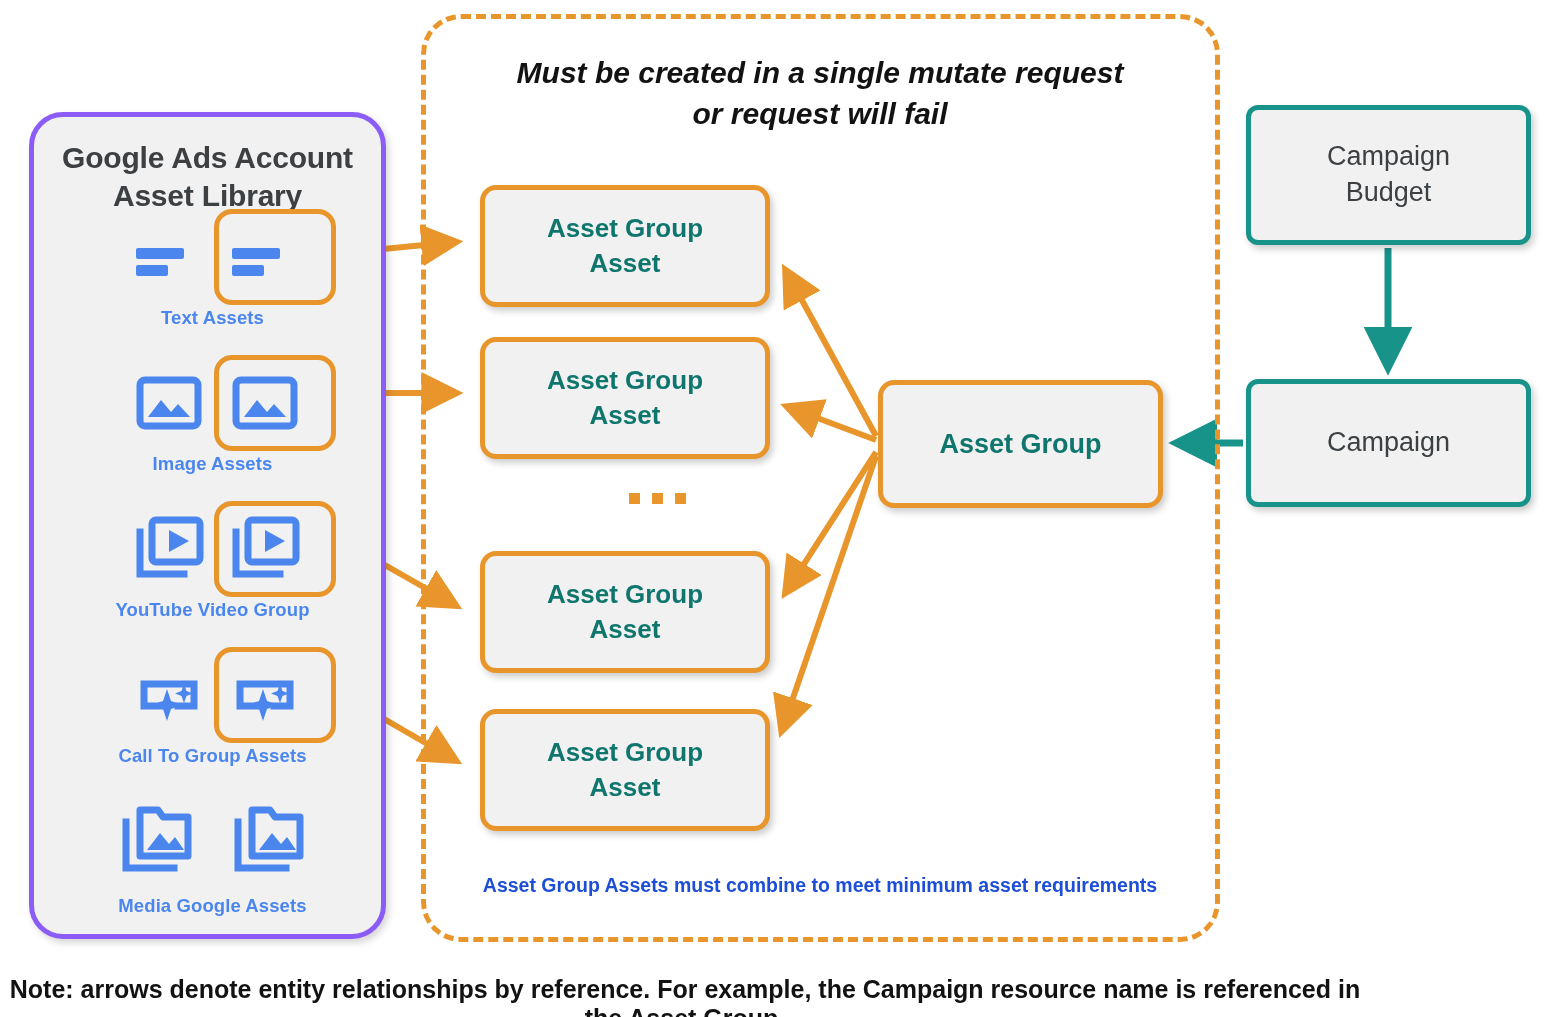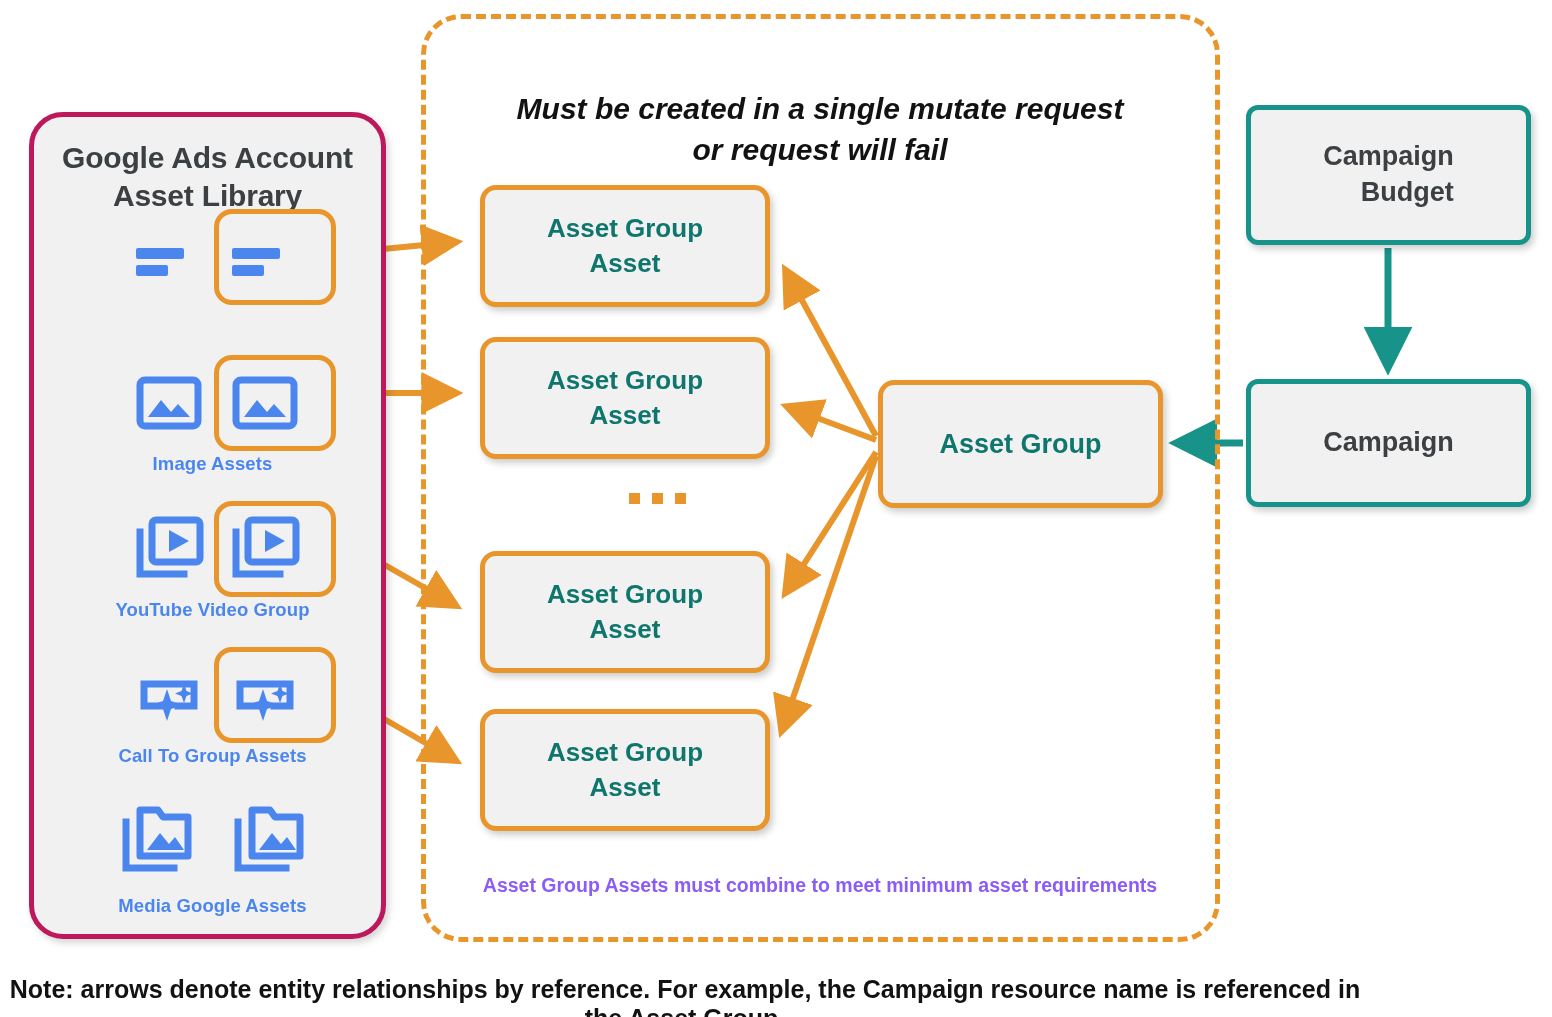--- a/index.html
+++ b/index.html
@@ -22,21 +22,21 @@
   }
 
   
   #library-panel {
     position: absolute;
     left: 29px;
     top: 112px;
     width: 357px;
     height: 827px;
     background: #f1f1f1;
-    border: 5px solid #be185d;
+    border: 5px solid #8b5cf6;
     border-radius: 34px;
     box-sizing: border-box;
     box-shadow: 3px 4px 7px rgba(0,0,0,0.16);
   }
   #library-title {
     position: absolute;
     left: 0; top: 22px;
     width: 100%;
     text-align: center;
     font-size: 30px;
@@ -100,31 +100,30 @@
     position: absolute;
     left: 445px;
     top: 52px;
     width: 750px;
     text-align: center;
     font-size: 30px;
     font-style: italic;
     font-weight: bold;
     color: #121212;
     line-height: 1.38;
-    margin-top: 36px;
   }
   #combine-note {
     position: absolute;
     left: 440px;
     top: 874px;
     width: 760px;
     text-align: center;
     font-size: 19.5px;
     font-weight: bold;
-    color: #8b5cf6;
+    color: #1d4ed8;
   }
 
   .aga-box {
     position: absolute;
     width: 290px;
     height: 122px;
     background: #f1f1f1;
     border: 5px solid #e8962b;
     border-radius: 16px;
     box-sizing: border-box;
@@ -179,23 +178,23 @@
     border: 5px solid #17938a;
     border-radius: 12px;
     box-sizing: border-box;
     box-shadow: 3px 4px 7px rgba(0,0,0,0.2);
     display: flex;
     align-items: center;
     justify-content: center;
   }
   .teal-label {
     font-size: 27px;
-    font-weight: bold;
+    font-weight: normal;
     color: #3c4043;
-    text-align: right;
+    text-align: center;
     line-height: 1.32;
   }
   #campaign-budget-box {
     left: 1246px; top: 105px; width: 285px; height: 140px;
   }
   #campaign-box {
     left: 1246px; top: 379px; width: 285px; height: 128px;
   }
 
   
@@ -283,20 +282,21 @@
             <rect x="6" y="47" width="32" height="11" rx="2" fill="#4a86ee"></rect>
           </svg>
         </div>
         <div class="icon-slot second">
           <svg viewBox="0 0 78 78" width="78" height="78">
             <rect x="6" y="30" width="48" height="11" rx="2" fill="#4a86ee"></rect>
             <rect x="6" y="47" width="32" height="11" rx="2" fill="#4a86ee"></rect>
           </svg>
         </div>
       </div>
+      <div class="asset-caption" style="top:98px">Text Assets</div>
     </div>
 
     <div class="asset-row" style="top:238px">
       <div class="asset-icons">
         <div class="highlight-box"></div>
         <div class="icon-slot first">
           <svg viewBox="0 0 78 78" width="78" height="78">
             <rect x="10" y="16" width="58" height="46" rx="5" fill="none" stroke="#4a86ee" stroke-width="7"></rect>
             <path d="M18 53 L31 36 L41 48 L48 40 L60 53 Z" fill="#4a86ee"></path>
           </svg>

